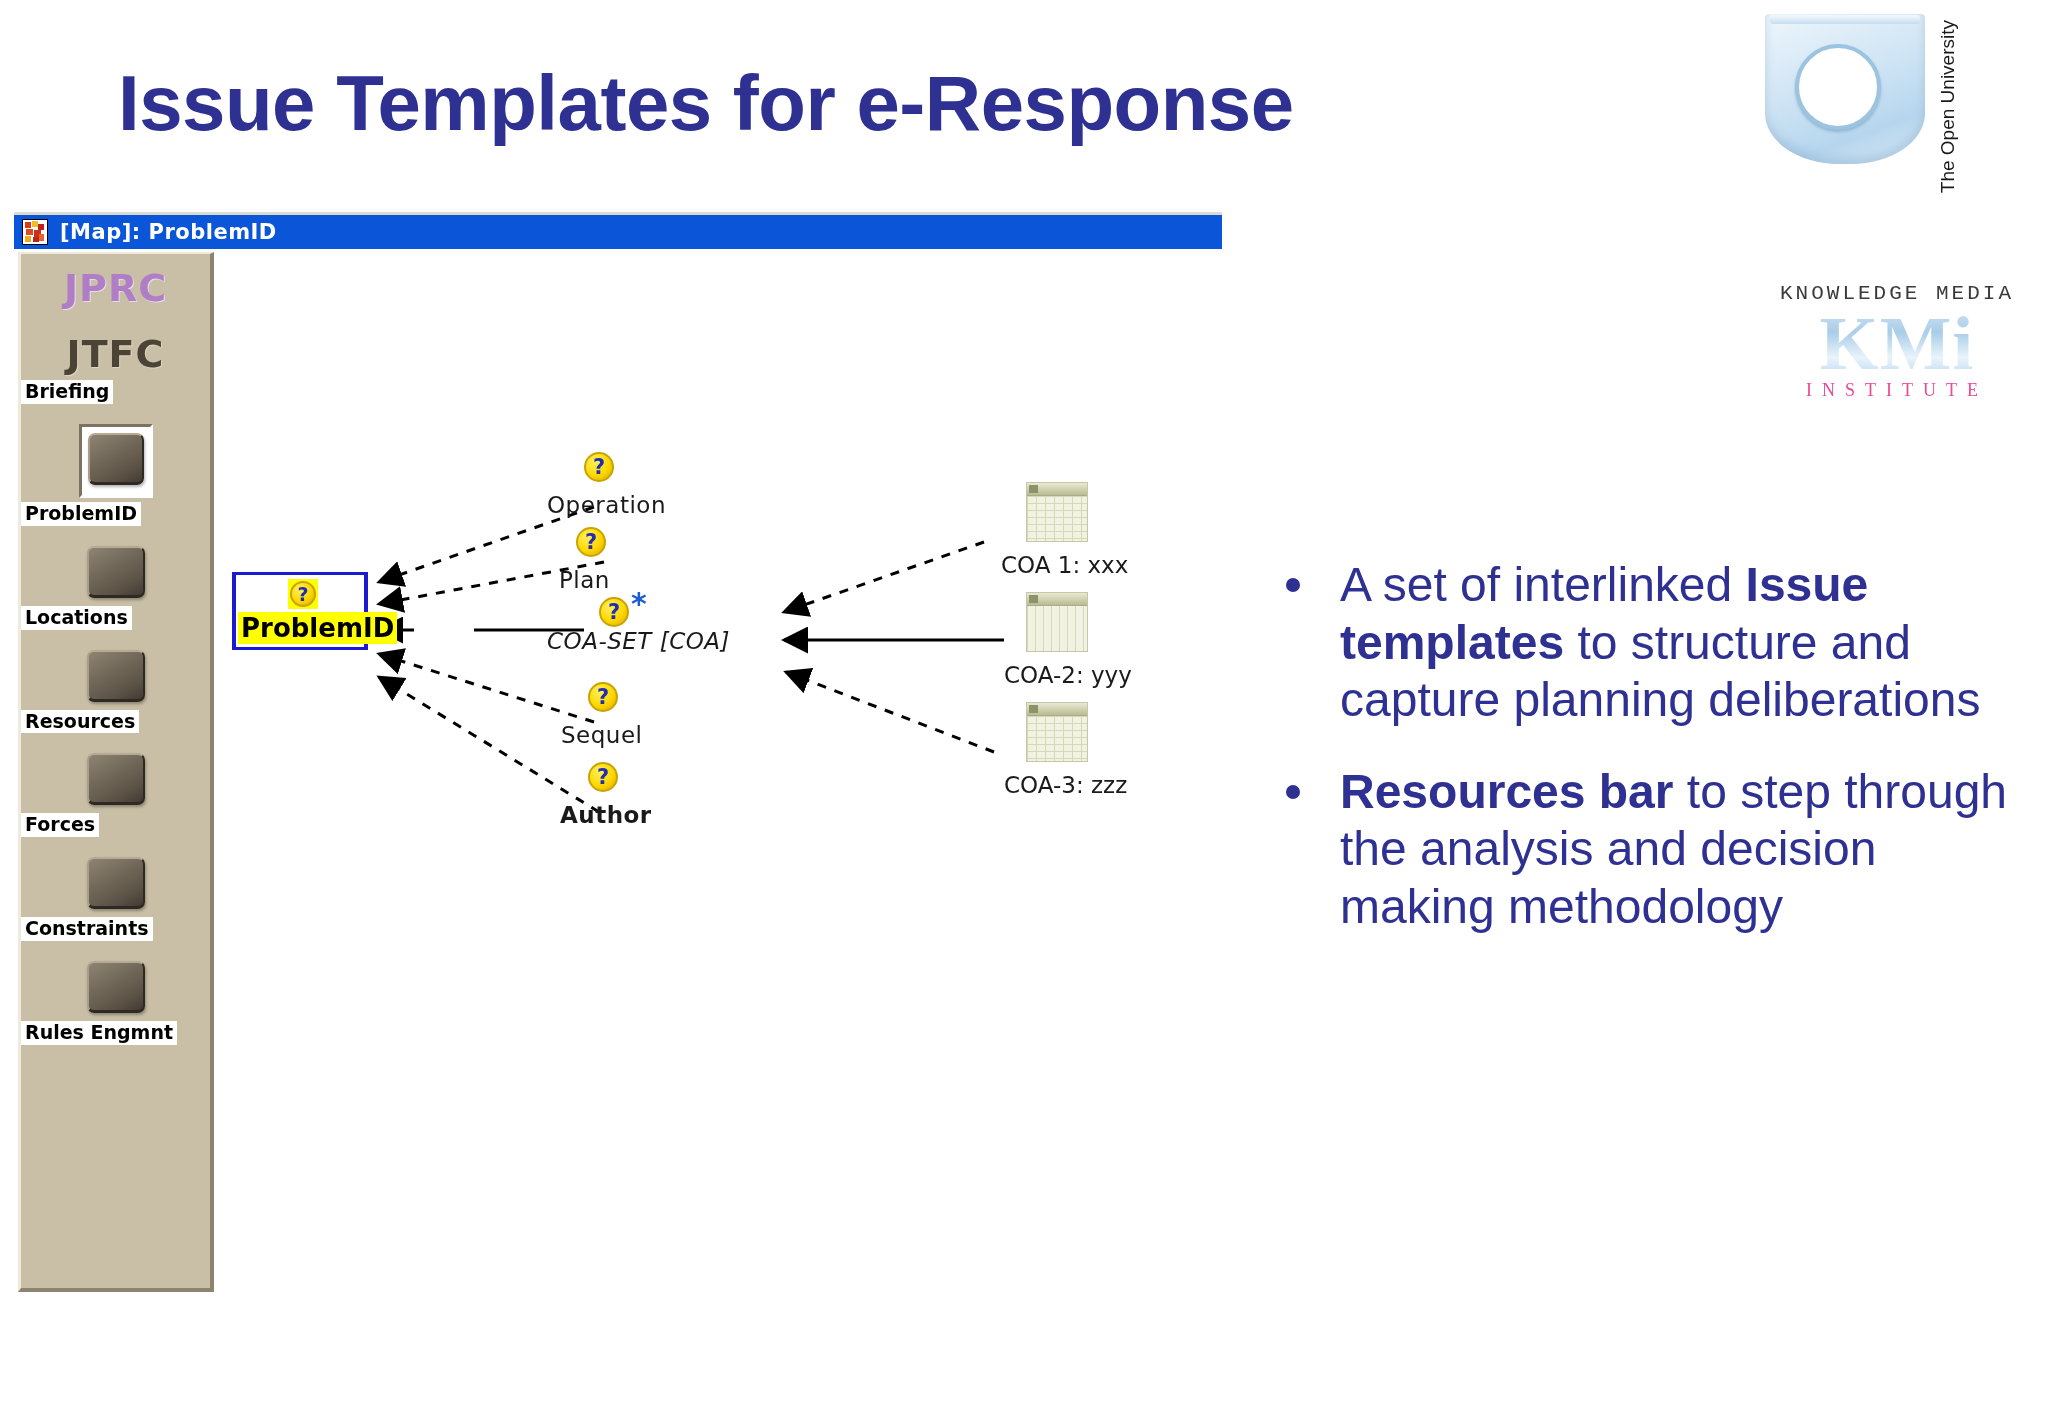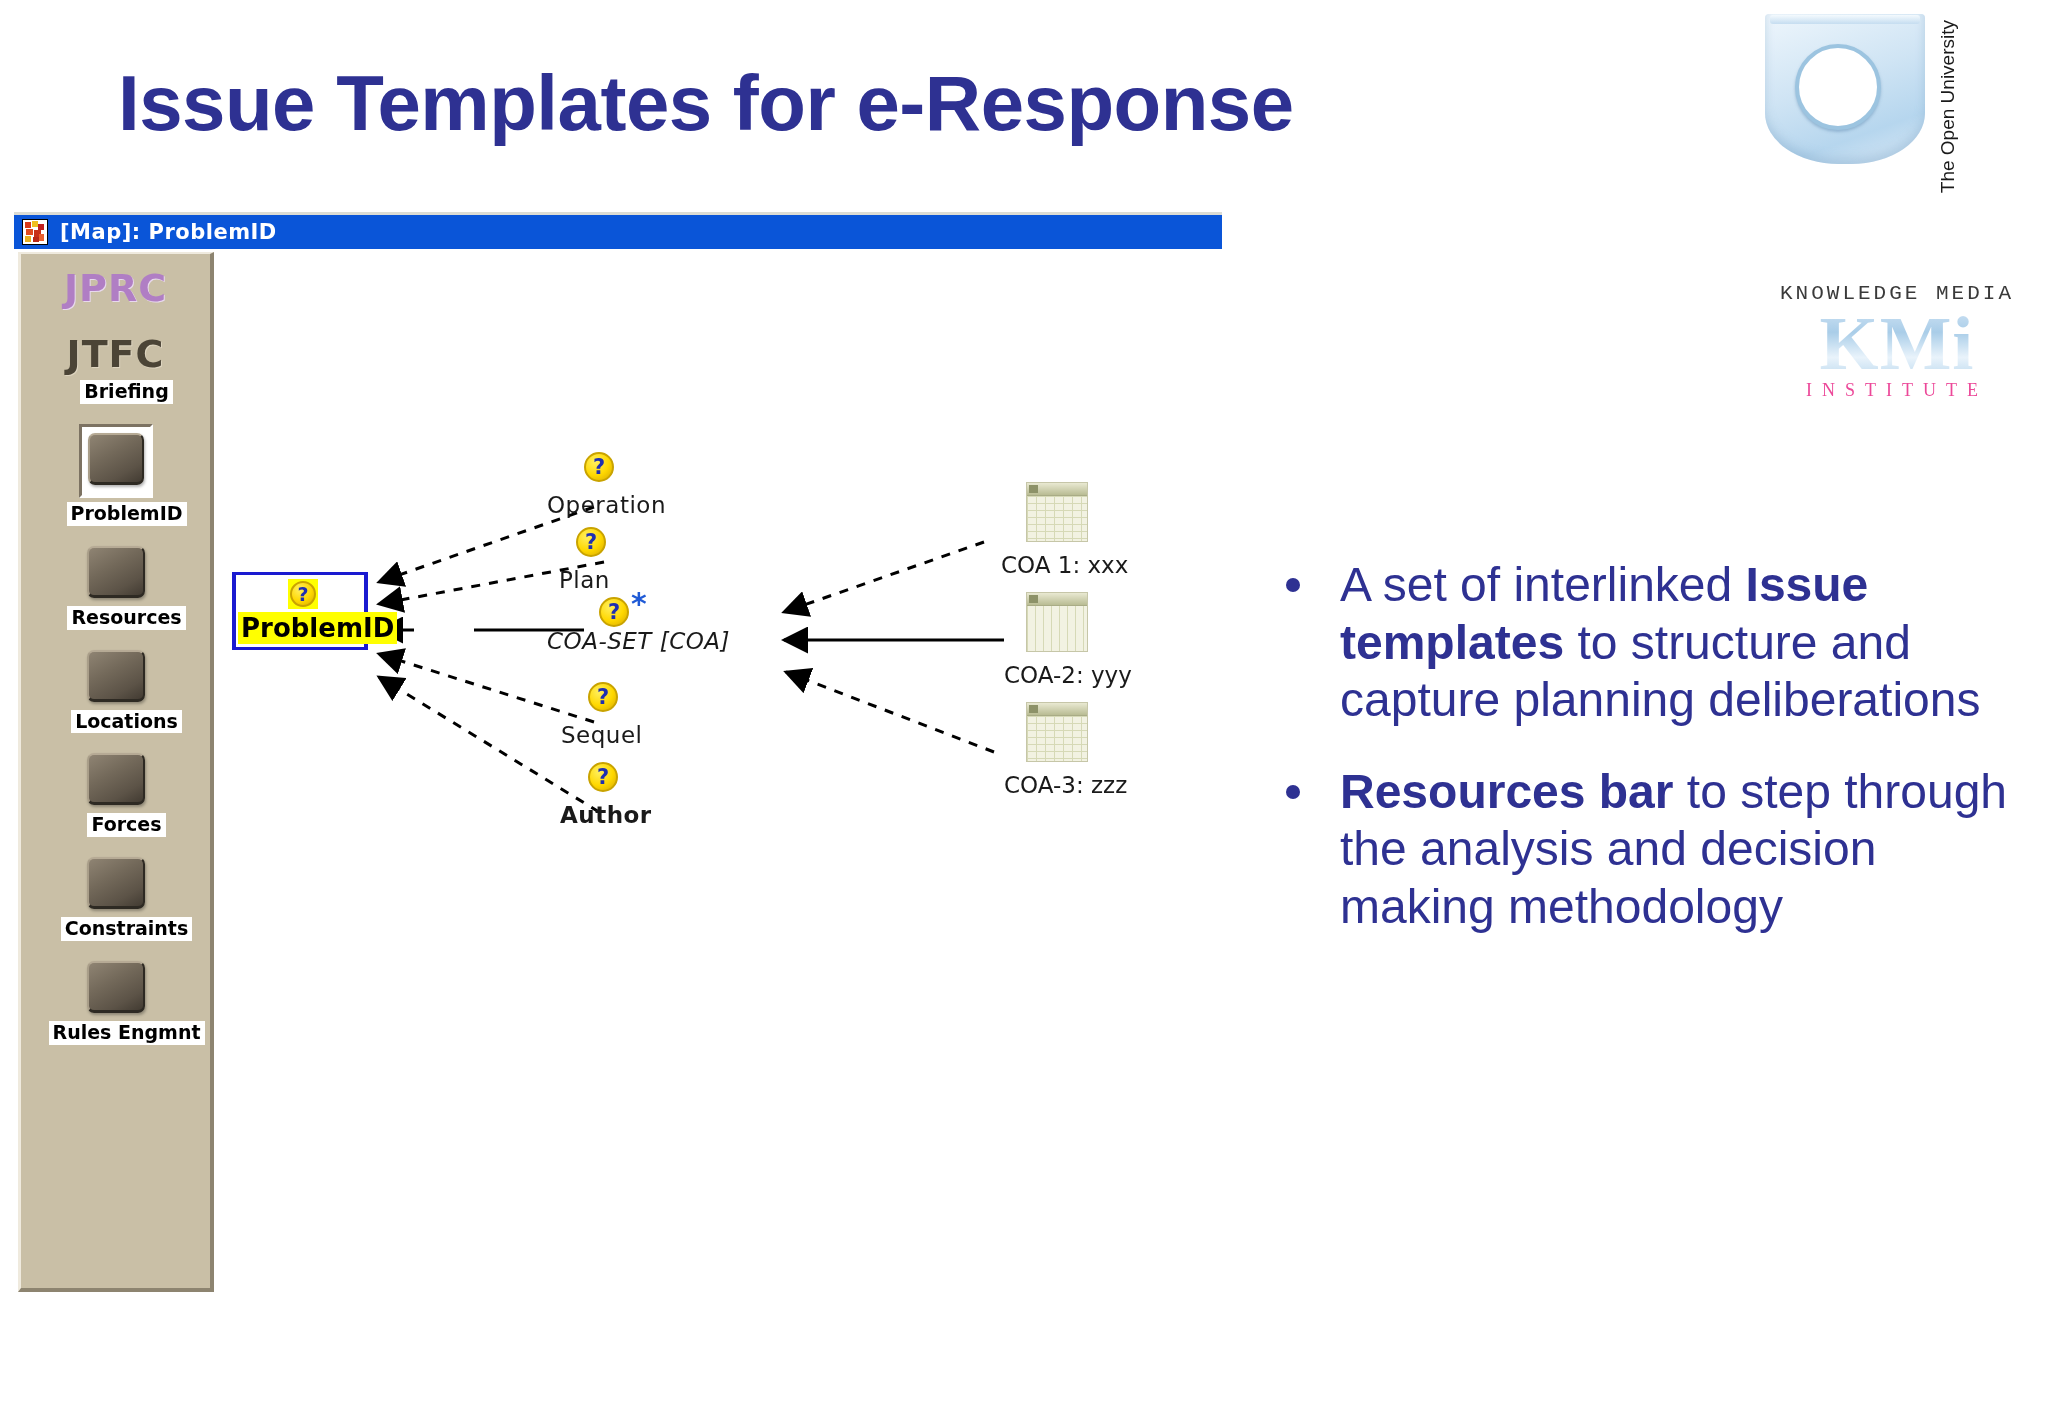--- a/index.html
+++ b/index.html
@@ -191,21 +191,21 @@
     display: inline-block;
     background: #ffffff;
     color: #000000;
     font-family: "DejaVu Sans", sans-serif;
     font-size: 19px;
     font-weight: bold;
     padding: 1px 4px;
     line-height: 1.15;
     white-space: nowrap;
   }
-  .nav-label-row { text-align: center; margin-top: 4px; padding-left: 22px; }
+  .nav-label-row { text-align: left; margin-top: 4px; }
   .nav-item { margin-top: 20px; text-align: center; }
   .nav-btn {
     display: inline-block;
     width: 58px;
     height: 52px;
     border-radius: 7px;
     background: linear-gradient(150deg,#8f8473 0%,#73695a 40%,#5c5347 75%,#423b32 100%);
     border-top: 2px solid #b6aa95;
     border-left: 2px solid #a99e89;
     border-right: 2px solid #2e2a23;
@@ -431,28 +431,28 @@
     </span>
     <div class="nav-label-row">
       <span class="nav-label">ProblemID</span>
     </div>
   </div>
 
 
   <div class="nav-item">
     <span class="nav-btn"></span>
     <div class="nav-label-row">
-      <span class="nav-label">Resources</span>
+      <span class="nav-label">Locations</span>
     </div>
   </div>
 
   <div class="nav-item">
     <span class="nav-btn"></span>
     <div class="nav-label-row">
-      <span class="nav-label">Locations</span>
+      <span class="nav-label">Resources</span>
     </div>
   </div>
 
   <div class="nav-item">
     <span class="nav-btn"></span>
     <div class="nav-label-row">
       <span class="nav-label">Forces</span>
     </div>
   </div>
 

